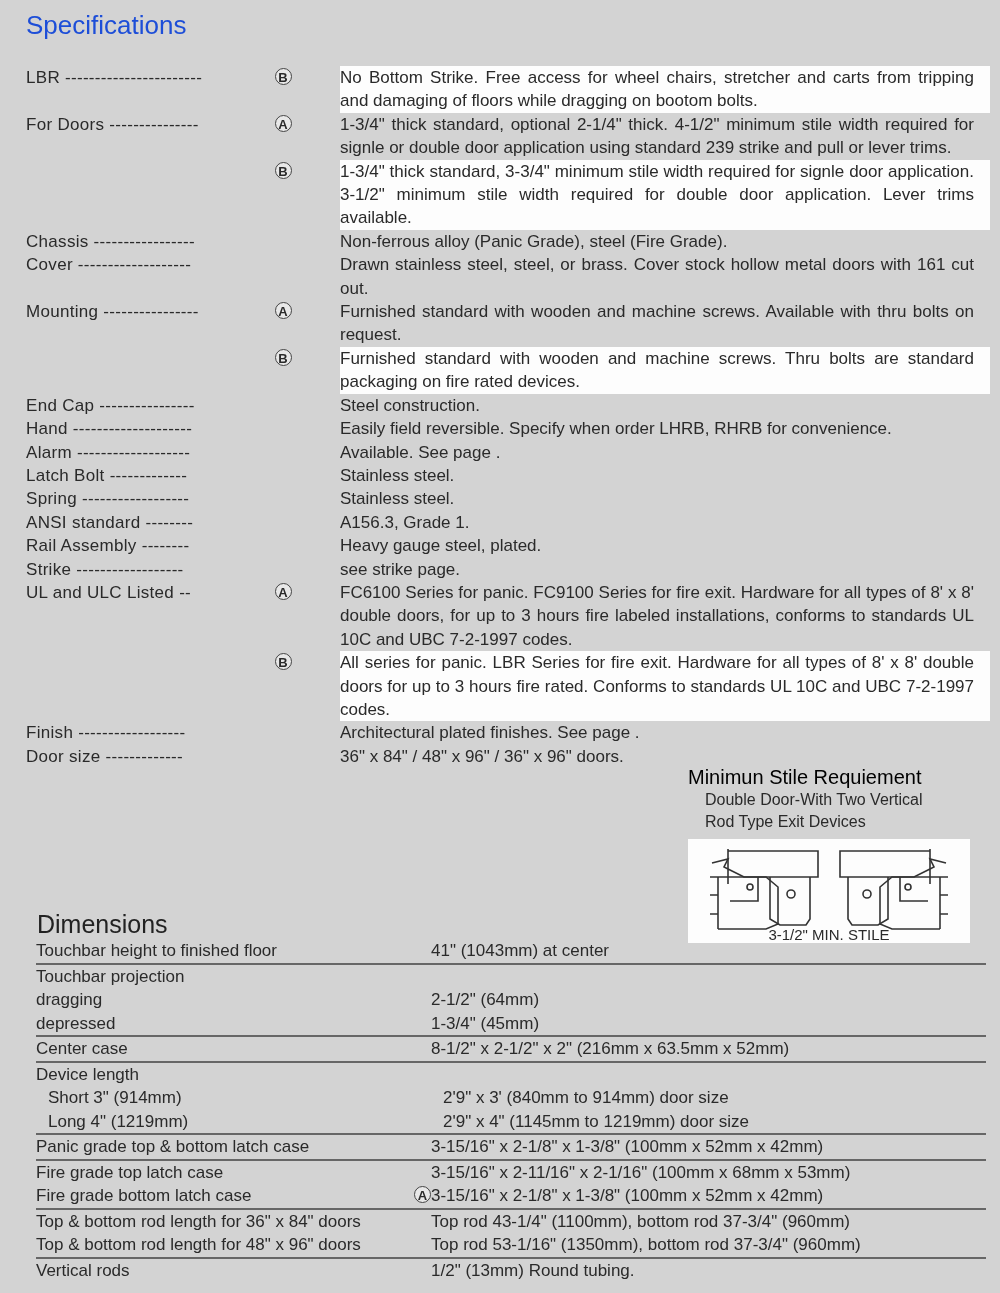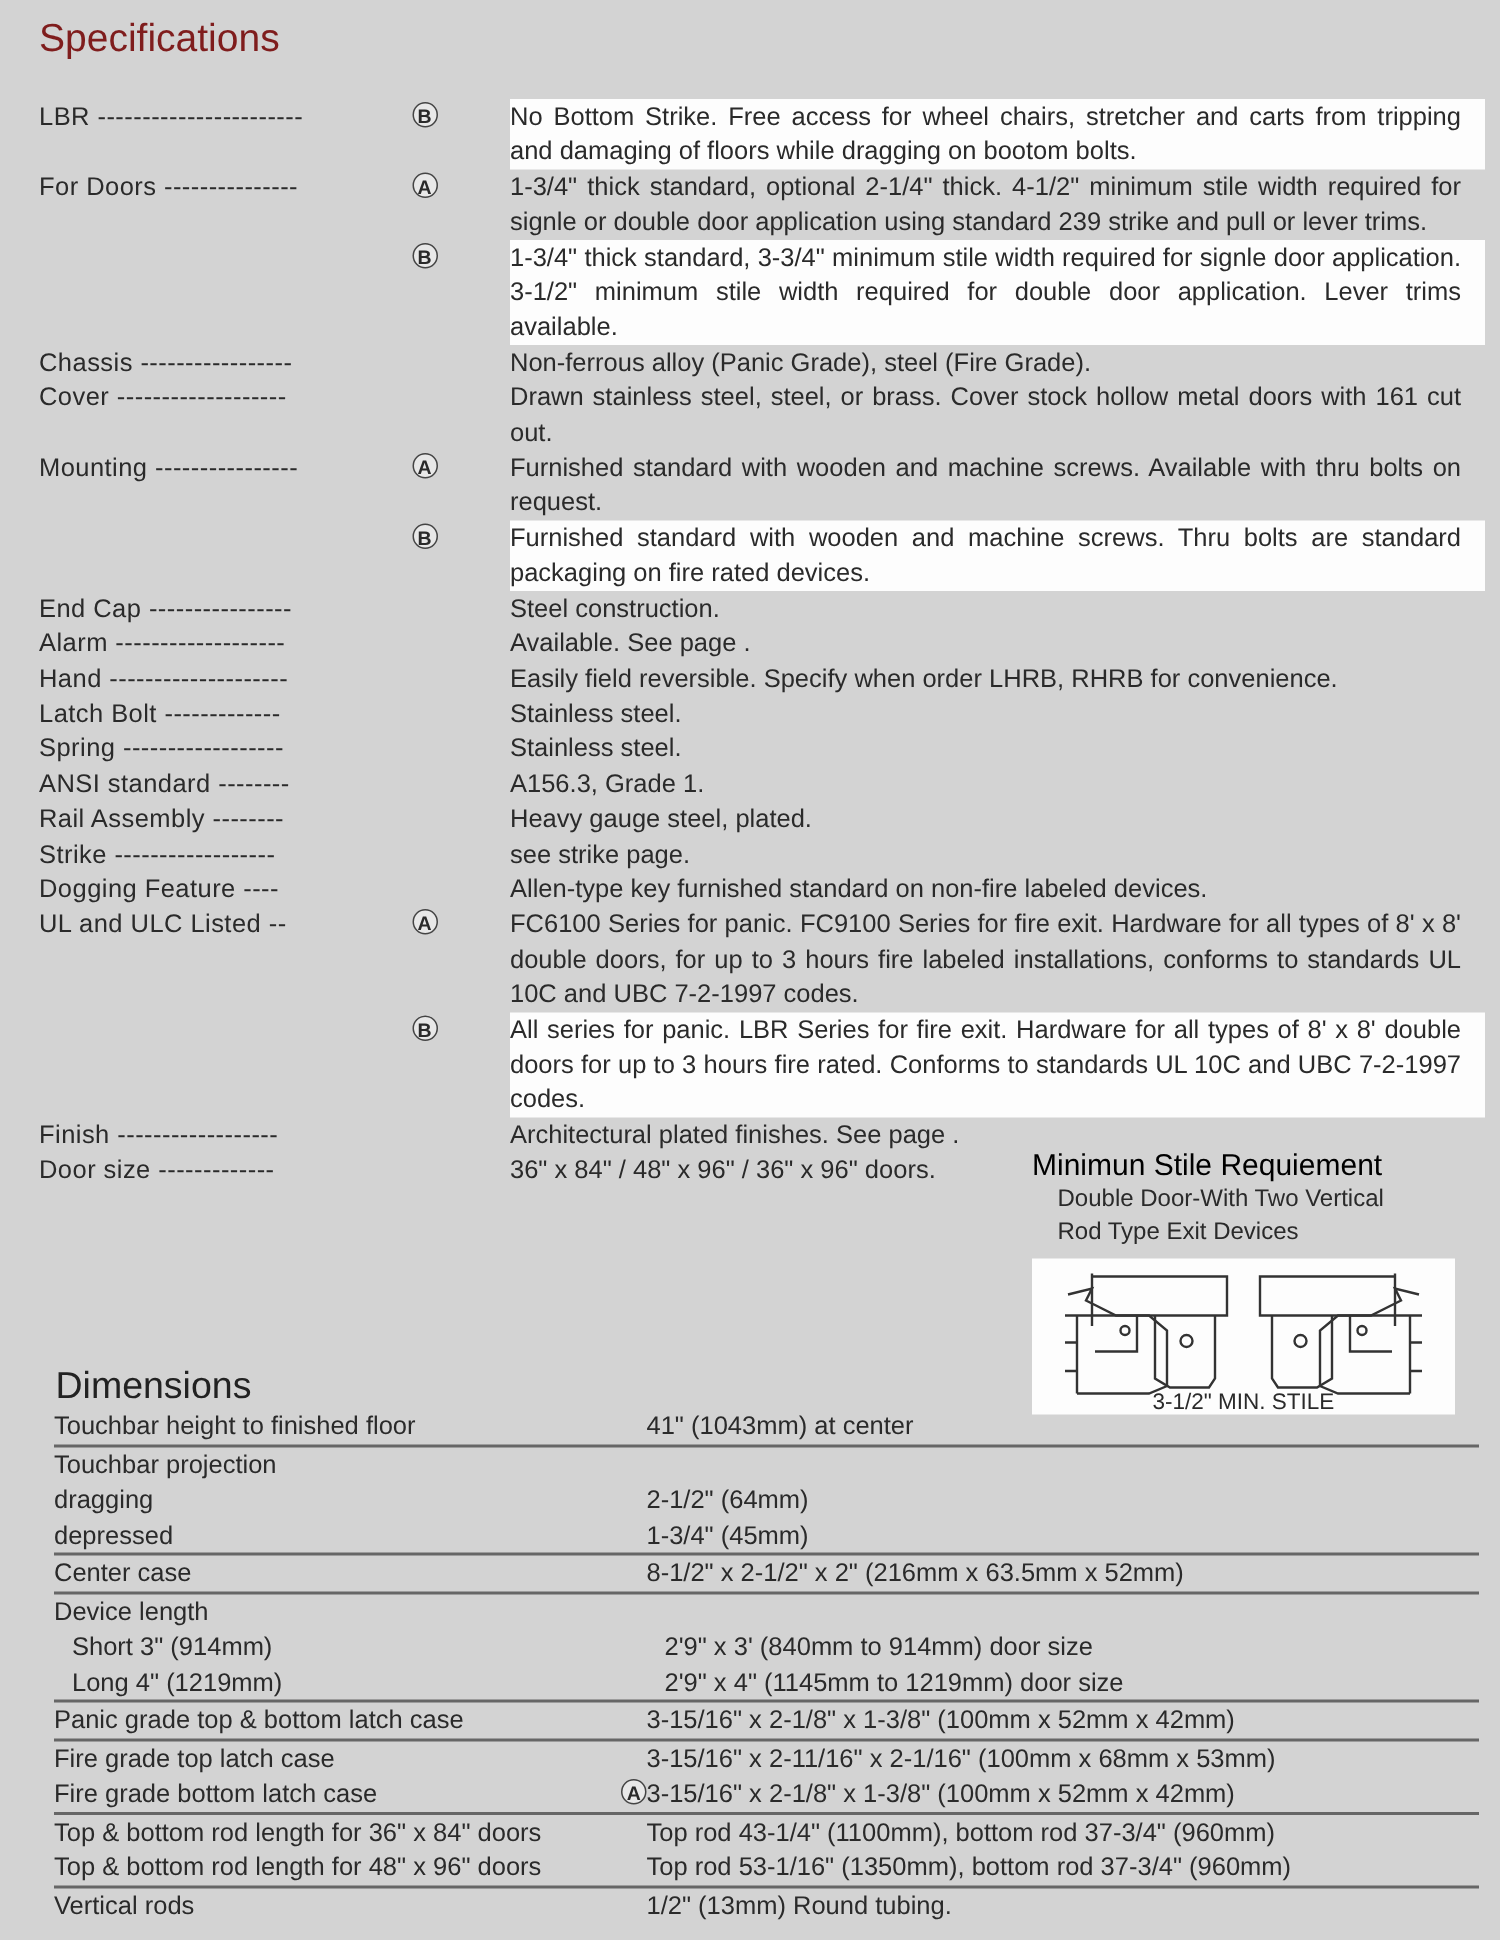--- a/index.html
+++ b/index.html
@@ -1,20 +1,20 @@
 <!DOCTYPE html>
 <html><head>
 <meta charset="utf-8">
 <style>
   html, body { margin: 0; padding: 0; }
   body {
     width: 1000px; height: 1293px; background: #d3d3d3; position: relative; overflow: hidden;
     font-family: "Liberation Sans", sans-serif; color: #2a2a2a;
   }
-  .h1 { position: absolute; left: 26px; top: 10px; font-size: 26px; color: #7f1d1d; }
+  .h1 { position: absolute; left: 26px; top: 10px; font-size: 26px; color: #1d4ed8; }
   .spec { position: absolute; left: 26px; top: 66px; width: 964px; }
   .row { position: relative; display: flex; gap: 44px; }
   .lab { width: 200px; font-size: 17px; line-height: 23.4px; white-space: nowrap; overflow: hidden; letter-spacing: 0.3px; }
   .mk { width: 26px; font-size: 17px; line-height: 23.4px; text-align: center; }
   .circ { display: inline-block; width: 17px; height: 17px; border: 1.5px solid #444; border-radius: 50%; font-size: 13px; line-height: 17px; text-align: center; font-weight: bold; box-sizing: border-box; background: #e8e8e8; vertical-align: 1px; }
   .val { flex: 1; font-size: 17px; line-height: 23.4px; text-align: justify; padding-right: 16px; }
   .val.hl { background: #fdfdfd; }
   .stile { position: absolute; left: 688px; top: 766px; width: 282px; }
   .stile-title { font-size: 20px; color: #000000; margin-left: 0px; }
   .stile-sub { font-size: 16px; margin-left: 17px; line-height: 22px; }
@@ -69,30 +69,30 @@
       <div class="lab"></div>
       <div class="mk"><span class="circ">B</span></div>
       <div class="val hl">Furnished standard with wooden and machine screws. Thru bolts are standard packaging on fire rated devices.</div>
     </div>
     <div class="row">
       <div class="lab">End Cap ----------------</div>
       <div class="mk"></div>
       <div class="val">Steel construction.</div>
     </div>
     <div class="row">
+      <div class="lab">Hand --------------------</div>
+      <div class="mk"></div>
+      <div class="val">Easily field reversible. Specify when order LHRB, RHRB for convenience.</div>
+    </div>
+    <div class="row">
       <div class="lab">Alarm -------------------</div>
       <div class="mk"></div>
       <div class="val">Available. See page    .</div>
     </div>
     <div class="row">
-      <div class="lab">Hand --------------------</div>
-      <div class="mk"></div>
-      <div class="val">Easily field reversible. Specify when order LHRB, RHRB for convenience.</div>
-    </div>
-    <div class="row">
       <div class="lab">Latch Bolt -------------</div>
       <div class="mk"></div>
       <div class="val">Stainless steel.</div>
     </div>
     <div class="row">
       <div class="lab">Spring ------------------</div>
       <div class="mk"></div>
       <div class="val">Stainless steel.</div>
     </div>
     <div class="row">
@@ -102,25 +102,20 @@
     </div>
     <div class="row">
       <div class="lab">Rail Assembly --------</div>
       <div class="mk"></div>
       <div class="val">Heavy gauge steel, plated.</div>
     </div>
     <div class="row">
       <div class="lab">Strike ------------------</div>
       <div class="mk"></div>
       <div class="val">see strike page.</div>
-    </div>
-    <div class="row">
-      <div class="lab">Dogging Feature ----</div>
-      <div class="mk"></div>
-      <div class="val">Allen-type key furnished standard on non-fire labeled devices.</div>
     </div>
     <div class="row">
       <div class="lab">UL and ULC Listed --</div>
       <div class="mk"><span class="circ">A</span></div>
       <div class="val">FC6100 Series for panic. FC9100 Series for fire exit. Hardware for all types of  8' x 8' double doors, for up to 3 hours fire labeled installations, conforms to standards UL 10C and UBC 7-2-1997 codes.</div>
     </div>
     <div class="row">
       <div class="lab"></div>
       <div class="mk"><span class="circ">B</span></div>
       <div class="val hl">All series for panic. LBR Series for fire exit. Hardware for all types of 8' x 8' double doors for up to 3 hours fire rated. Conforms to standards UL 10C and UBC 7-2-1997 codes.</div>

